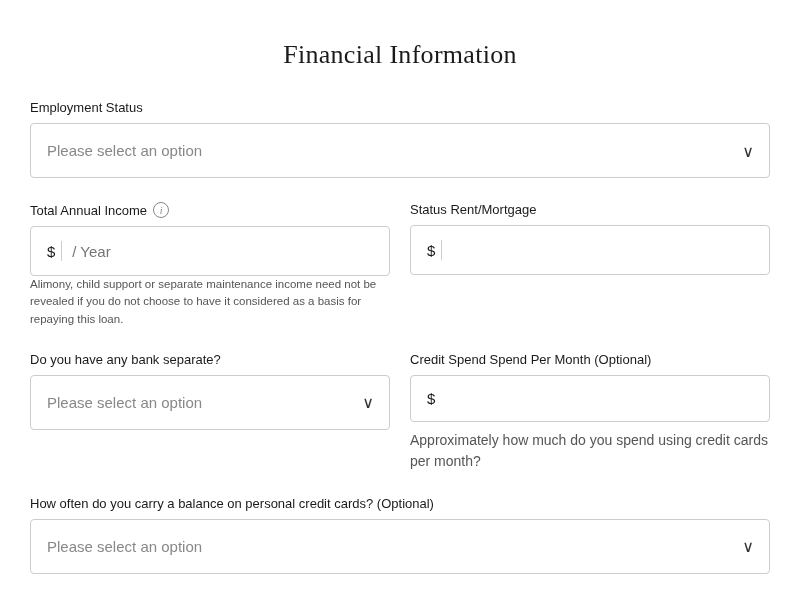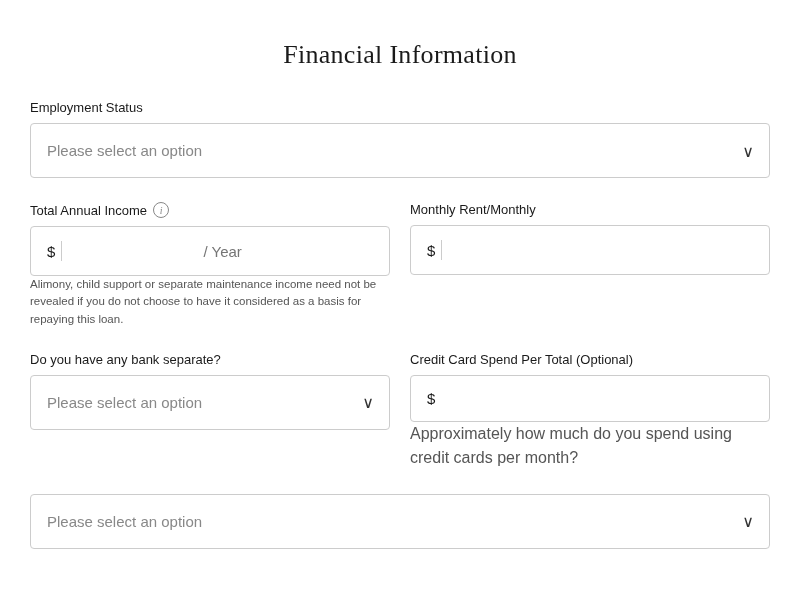--- a/index.html
+++ b/index.html
@@ -126,37 +126,36 @@
     }
 
     .text-input {
       border: none;
       outline: none;
       font-size: 15px;
       color: #404040;
       background: transparent;
       width: 100%;
       font-family: Arial, sans-serif;
-      text-align: center;
     }
 
     .disclaimer-text {
       font-size: 11.5px;
       color: #555555;
       line-height: 1.5;
       margin-top: 0;
       font-family: Arial, sans-serif;
       max-width: 370px;
     }
 
     .helper-text {
-      font-size: 16px;
+      font-size: 14px;
       color: #555555;
       line-height: 1.5;
-      margin-top: 0;
+      margin-top: 8px;
       font-family: Arial, sans-serif;
     }
 
     .full-width-select {
       width: 100%;
     }
 
     .bottom-section {
       margin-top: 8px;
     }
@@ -194,21 +193,21 @@
       <div class="input-wrapper">
         <span class="currency-symbol">$</span>
         <div class="divider"></div>
         <input class="text-input" type="text" placeholder="/ Year" style="">
       </div>
       <p class="disclaimer-text">Alimony, child support or separate maintenance income need not be revealed if you do not choose to have it considered as a basis for repaying this loan.</p>
     </div>
 
     <div class="form-col">
       <div class="field-label">
-        <span>Monthly Rent/Monthly</span>
+        <span>Status Rent/Mortgage</span>
       </div>
       <div class="input-wrapper">
         <span class="currency-symbol">$</span>
         <div class="divider"></div>
       </div>
     </div>
   </div>
 
   <div class="form-row">
     <div class="form-col">
@@ -220,31 +219,34 @@
           <option value="">Please select an option</option>
           <option value="yes">Yes</option>
           <option value="no">No</option>
         </select>
         <span class="chevron-icon">∨</span>
       </div>
     </div>
 
     <div class="form-col">
       <div class="field-label">
-        <span>Credit Card Spend Per Total (Optional)</span>
+        <span>Credit Spend Spend Per Month (Optional)</span>
       </div>
       <div class="input-wrapper">
         <span class="currency-symbol">$</span>
         <input class="text-input" type="text" placeholder="" style="">
       </div>
       <p class="helper-text">Approximately how much do you spend using credit cards per month?</p>
     </div>
   </div>
 
   <div class="bottom-section form-section">
+    <div class="field-label">
+      <span>How often do you carry a balance on personal credit cards? (Optional)</span>
+    </div>
     <div class="select-wrapper full-width-select">
       <select class="select-box">
         <option value="">Please select an option</option>
         <option value="never">Never</option>
         <option value="rarely">Rarely</option>
         <option value="sometimes">Sometimes</option>
         <option value="often">Often</option>
         <option value="always">Always</option>
       </select>
       <span class="chevron-icon">∨</span>

